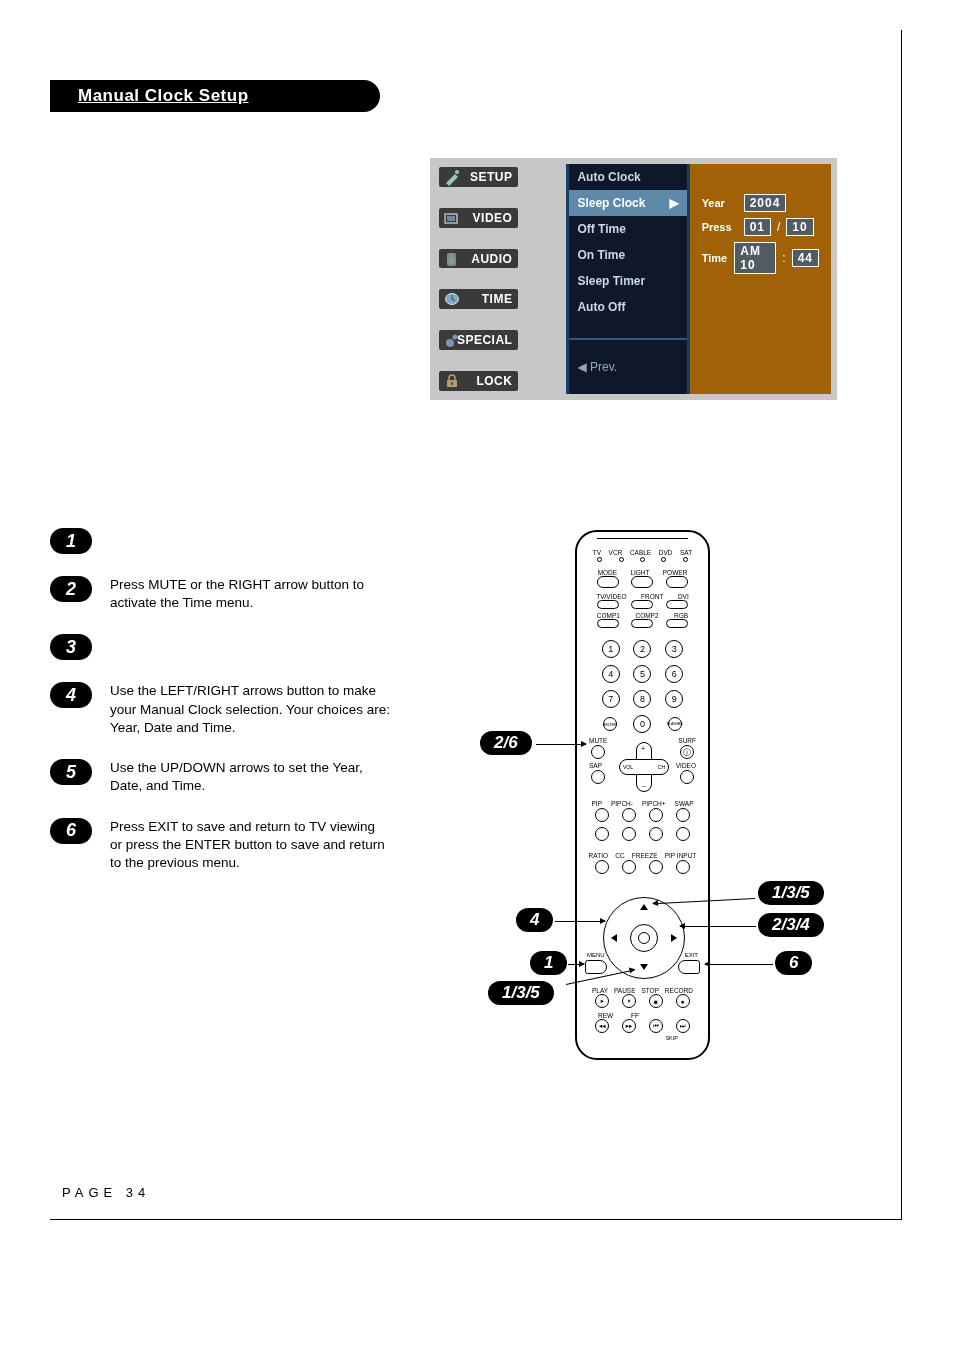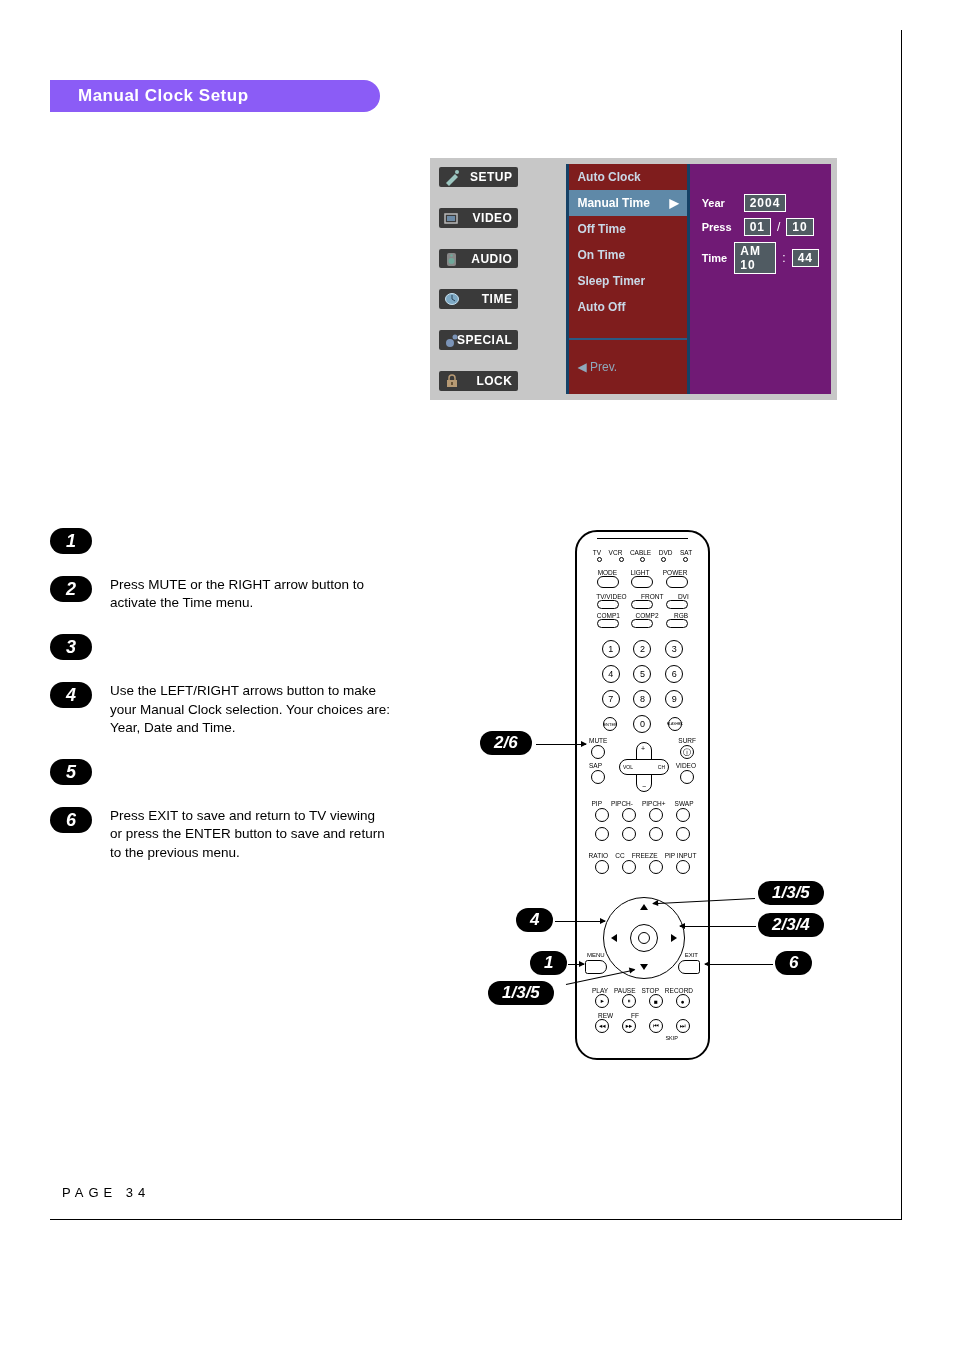--- a/index.html
+++ b/index.html
@@ -16,28 +16,29 @@
     left:50px; top:30px; width:852px; height:1190px;
     border:1px solid #000;
     border-left:none;
     border-top:none;
   }
   
   .title-banner {
     position:absolute;
     left:50px; top:80px;
     width:330px; height:32px;
-    background:#8b5cf6;
+    background:#000000;
     color:#fff;
     border-radius:0 16px 16px 0;
     display:flex; align-items:center;
     padding-left:28px;
     font-weight:bold;
     font-size:17px;
     letter-spacing:0.5px;
+    text-decoration:underline;
   }
   
   .osd {
     position:absolute;
     left:430px; top:158px;
     width:407px; height:242px;
     border:6px solid #c7c7c7;
     background:#c7c7c7;
     display:flex;
     font-size:12px;
@@ -59,21 +60,21 @@
     padding-right:6px;
     position:relative;
     letter-spacing:0.5px;
   }
   .osd-tab .ticon {
     position:absolute; left:4px; top:50%; transform:translateY(-50%);
     width:18px; height:18px;
   }
   .osd-mid {
     width:130px;
-    background:#7f1d1d;
+    background:#0f172a;
     color:#c9d8e6;
     display:flex; flex-direction:column;
     border-left:3px solid #154166;
     border-right:3px solid #154166;
     margin-left:45px;
   }
   .osd-mid .mi {
     padding:6px 8px;
     font-size:12px;
     font-weight:bold;
@@ -85,21 +86,21 @@
   }
   .osd-mid .prev {
     margin-top:auto;
     padding:20px 8px;
     color:#8fa8bb;
     border-top:2px solid #2a5a84;
     font-size:12px;
   }
   .osd-right {
     flex:1;
-    background:#701a75;
+    background:#a16207;
     color:#fff;
     padding:30px 12px;
     font-size:12px;
     display:flex; flex-direction:column; gap:6px;
   }
   .osd-row { display:flex; align-items:center; gap:6px; }
   .osd-row .lbl { width:36px; font-weight:bold; font-size:11px; }
   .valbox {
     border:1px solid #fff;
     padding:1px 5px;
@@ -268,21 +269,21 @@
           <rect x="4" y="8" width="10" height="7" fill="#b79a74"></rect>
           <path d="M6 8 V6 a3 3 0 0 1 6 0 V8" fill="none" stroke="#b79a74" stroke-width="1.5"></path>
           <rect x="8" y="10" width="2" height="3" fill="#6a5436"></rect>
         </svg>
       <span>LOCK</span>
     </div>
   </div>
   <div class="osd-mid">
     <div class="mi">Auto Clock</div>
     <div class="mi sel">
-      <span>Manual Time</span>
+      <span>Sleep Clock</span>
       <span>▶</span>
     </div>
     <div class="mi">Off Time</div>
     <div class="mi">On Time</div>
     <div class="mi">Sleep Timer</div>
     <div class="mi">Auto Off</div>
     <div class="prev">◀ Prev.</div>
   </div>
   <div class="osd-right">
     <div class="osd-row">
@@ -314,20 +315,21 @@
   </div>
   <div class="step">
     <div class="step-badge">3</div>
   </div>
   <div class="step">
     <div class="step-badge">4</div>
     <div class="step-text">Use the LEFT/RIGHT arrows button to make your Manual Clock selection. Your choices are: Year, Date and Time.</div>
   </div>
   <div class="step">
     <div class="step-badge">5</div>
+    <div class="step-text">Use the UP/DOWN arrows to set the Year, Date, and Time.</div>
   </div>
   <div class="step">
     <div class="step-badge">6</div>
     <div class="step-text">Press EXIT to save and return to TV viewing or press the ENTER button to save and return to the previous menu.</div>
   </div>
 </div>
 
 <div class="remote-wrap">
   <div class="remote">
     <div class="r-top-ind"></div>

